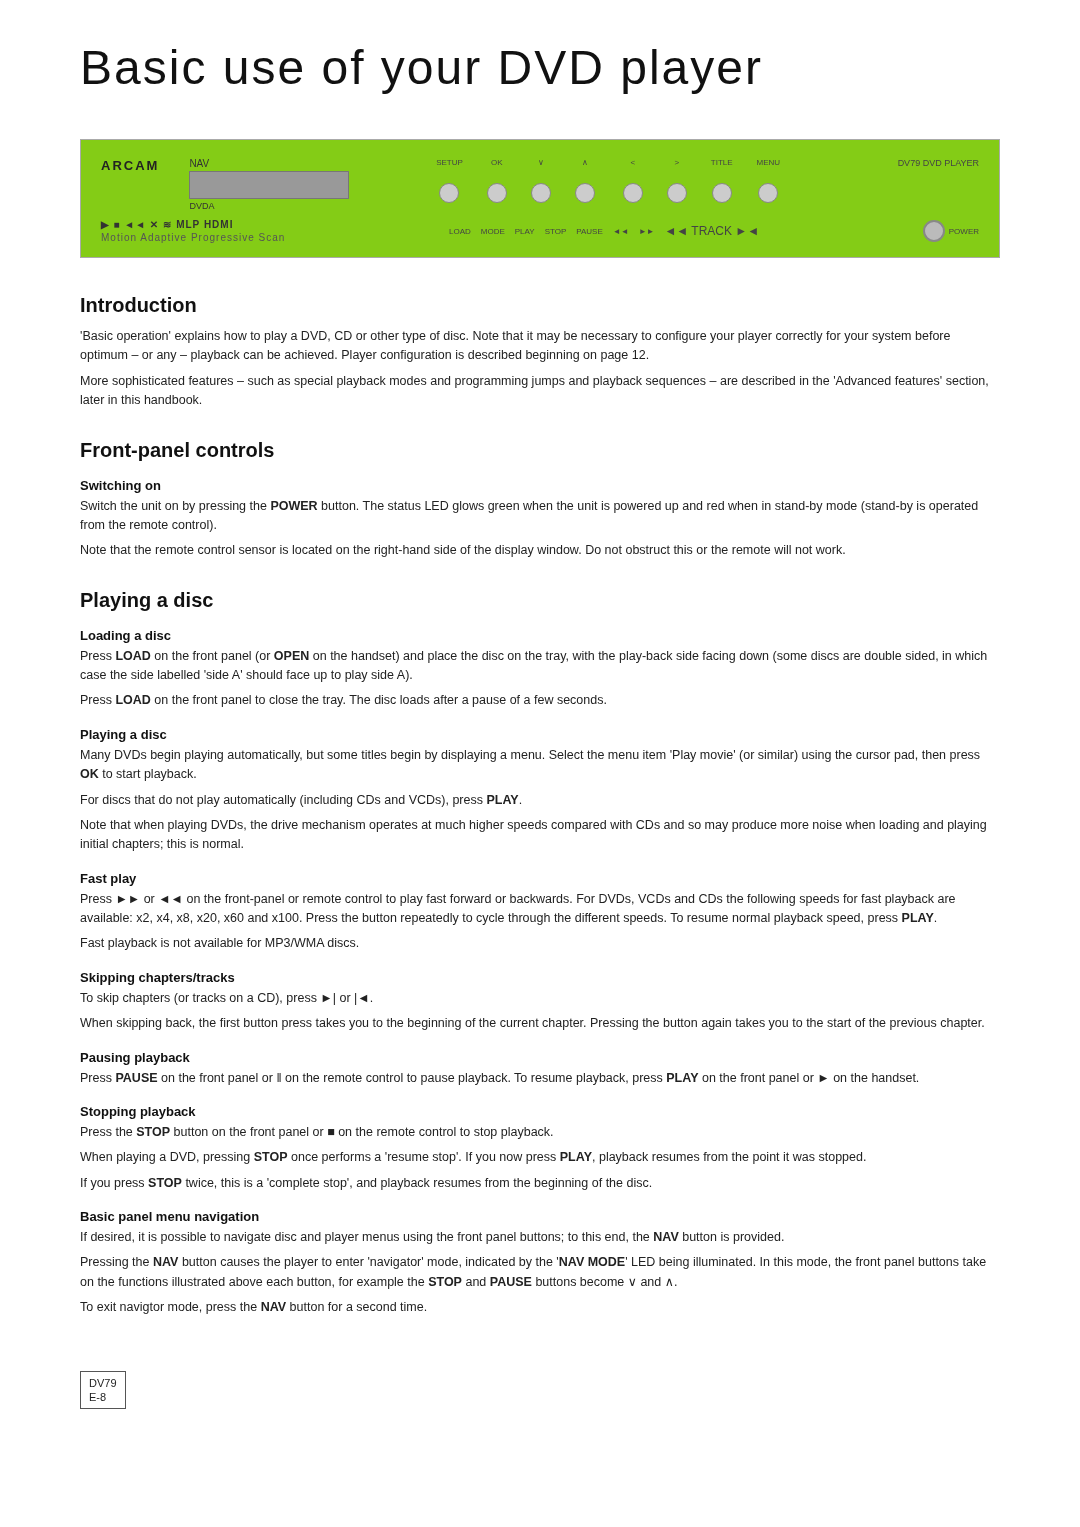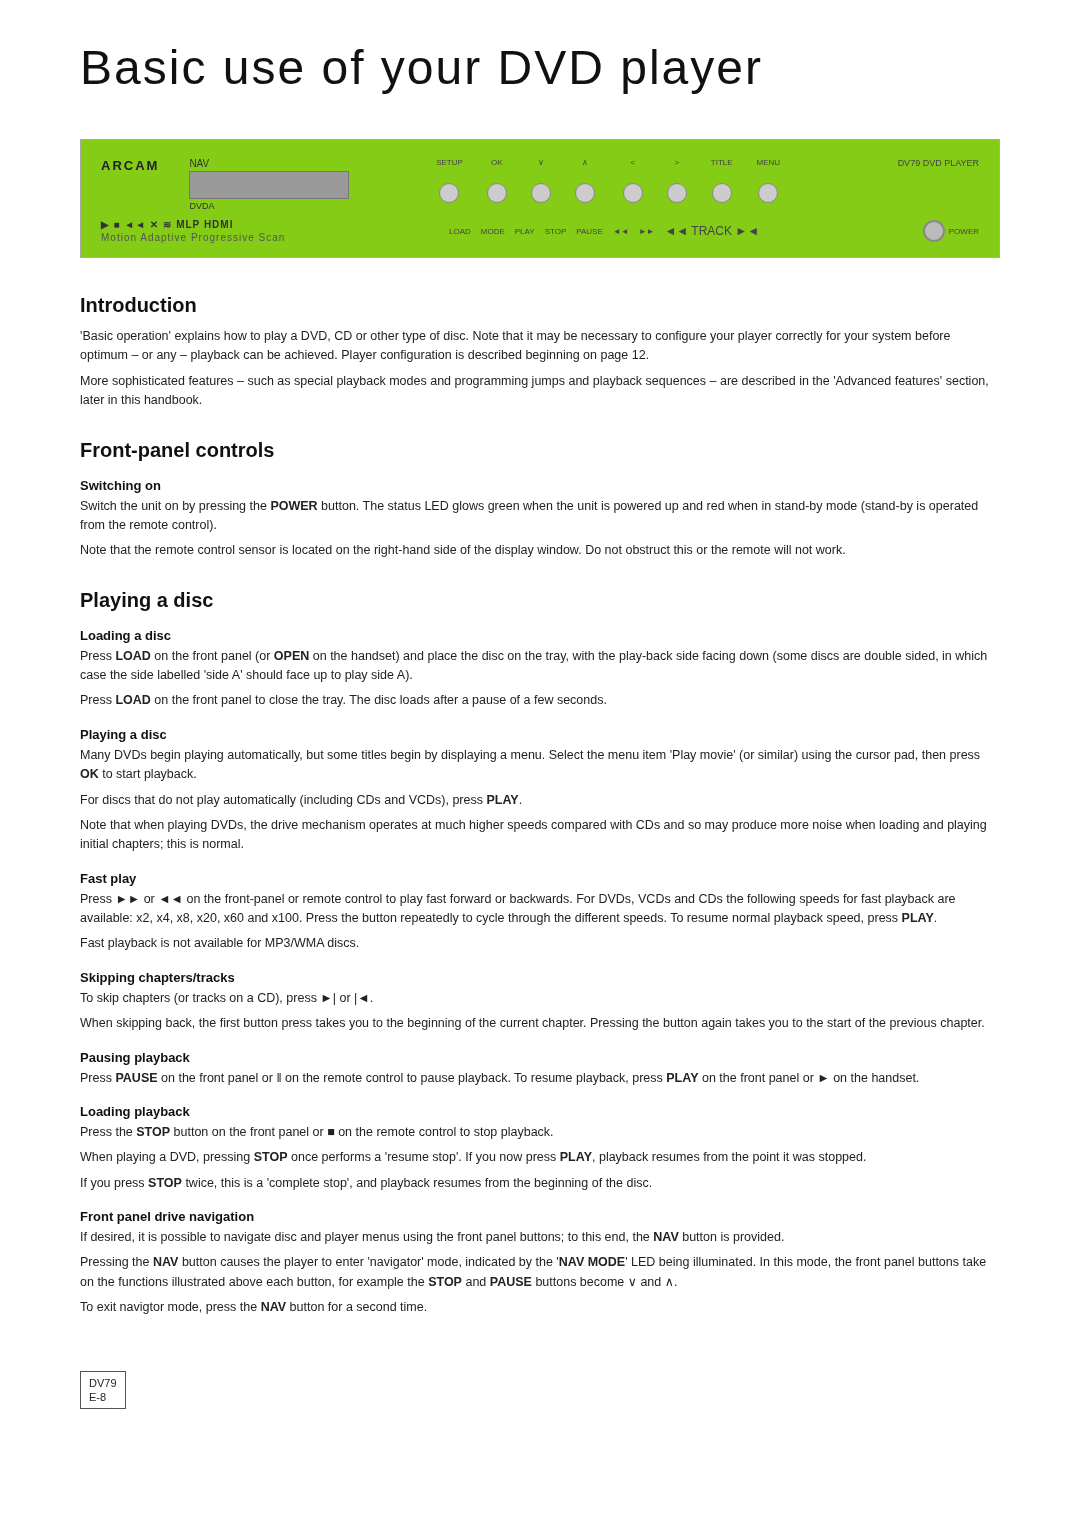--- a/index.html
+++ b/index.html
@@ -290,32 +290,32 @@
 </p>
 <p class="body-text">
   When skipping back, the first button press takes you to the beginning of the current chapter. Pressing the button again takes you to the start of the previous chapter.
 </p>
 
 <h3 class="sub-title">Pausing playback</h3>
 <p class="body-text">
   Press <span class="bold-inline">PAUSE</span> on the front panel or ‖ on the remote control to pause playback. To resume playback, press <span class="bold-inline">PLAY</span> on the front panel or ► on the handset.
 </p>
 
-<h3 class="sub-title">Loading playback</h3>
+<h3 class="sub-title">Stopping playback</h3>
 <p class="body-text">
   Press the <span class="bold-inline">STOP</span> button on the front panel or ■ on the remote control to stop playback.
 </p>
 <p class="body-text">
   When playing a DVD, pressing <span class="bold-inline">STOP</span> once performs a 'resume stop'. If you now press <span class="bold-inline">PLAY</span>, playback resumes from the point it was stopped.
 </p>
 <p class="body-text">
   If you press <span class="bold-inline">STOP</span> twice, this is a 'complete stop', and playback resumes from the beginning of the disc.
 </p>
 
-<h3 class="sub-title">Front panel drive navigation</h3>
+<h3 class="sub-title">Basic panel menu navigation</h3>
 <p class="body-text">
   If desired, it is possible to navigate disc and player menus using the front panel buttons; to this end, the <span class="bold-inline">NAV</span> button is provided.
 </p>
 <p class="body-text">
   Pressing the <span class="bold-inline">NAV</span> button causes the player to enter 'navigator' mode, indicated by the '<span class="bold-inline">NAV MODE</span>' LED being illuminated. In this mode, the front panel buttons take on the functions illustrated above each button, for example the <span class="bold-inline">STOP</span> and <span class="bold-inline">PAUSE</span> buttons become ∨ and ∧.
 </p>
 <p class="body-text">
   To exit navigtor mode, press the <span class="bold-inline">NAV</span> button for a second time.
 </p>
 

